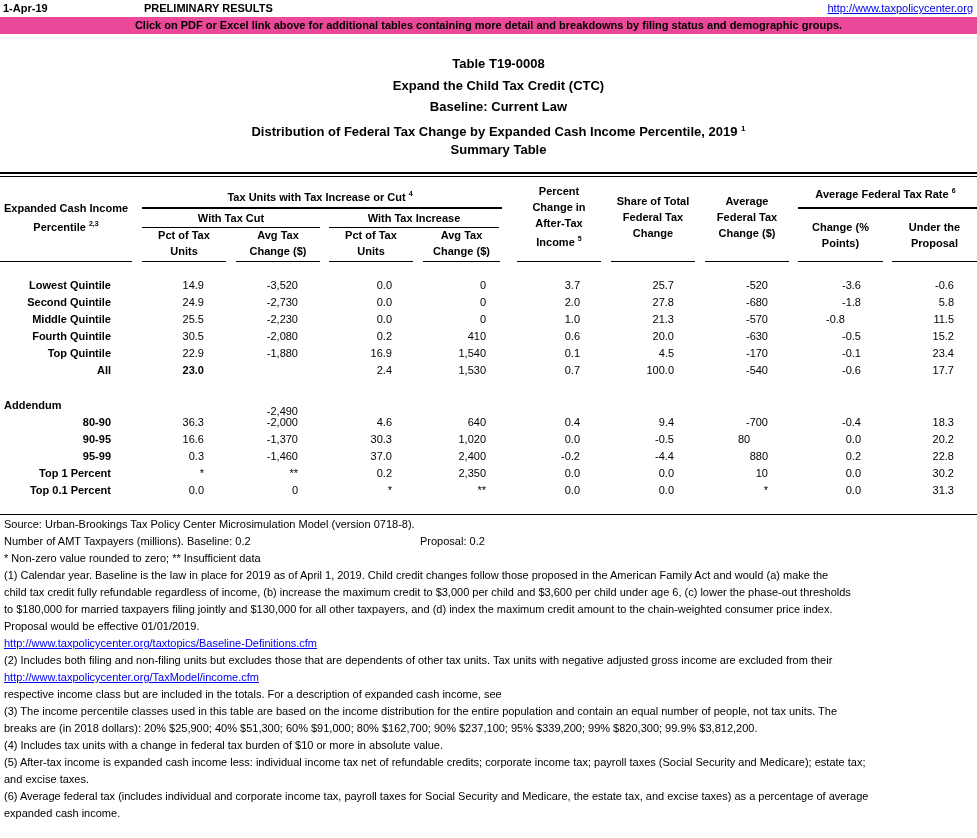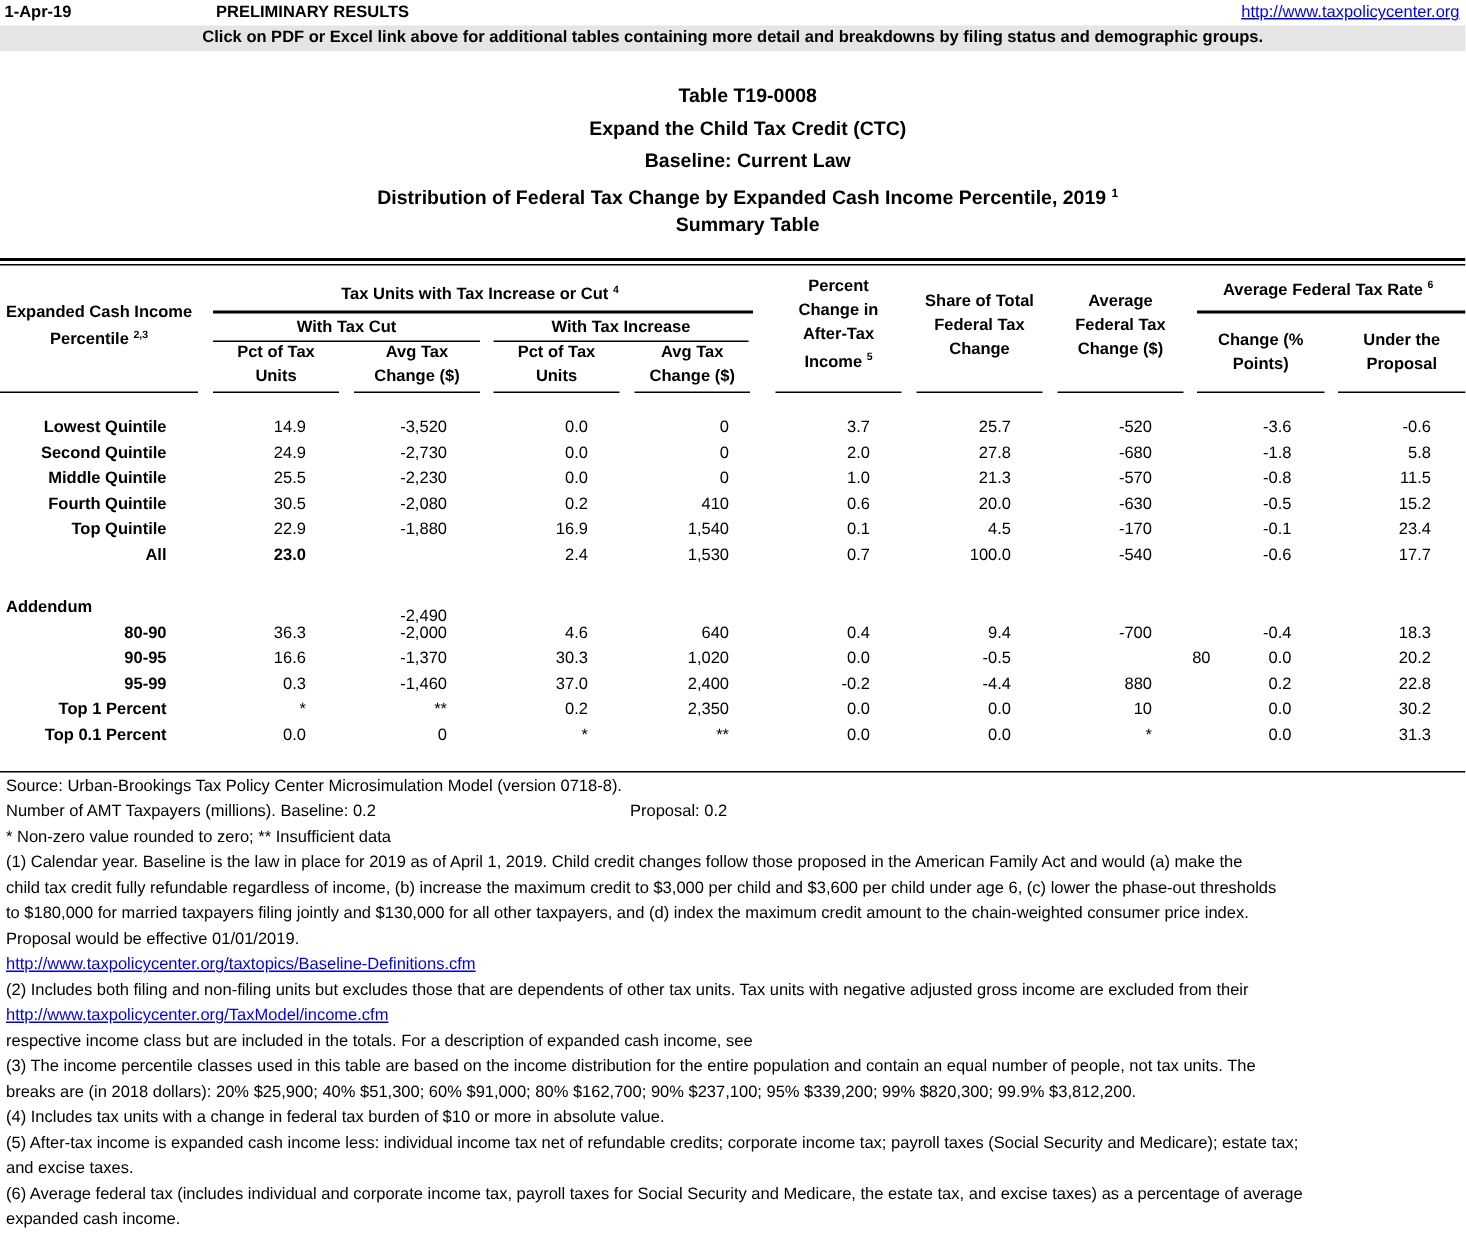--- a/index.html
+++ b/index.html
@@ -4,21 +4,21 @@
 <style>
   * { box-sizing: border-box; margin: 0; padding: 0; }
   html, body { width: 977px; height: 838px; background: #ffffff; overflow: hidden; }
   body { font-family: "Liberation Sans", "DejaVu Sans", sans-serif; color: #000; font-size: 11px; position: relative; }
 
   .topbar { position: absolute; left: 0; top: 0; width: 977px; height: 16px; padding-left: 28px; }
   .topbar .date { position: absolute; left: 3px; top: 2px; font-weight: bold; font-size: 11px; }
   .topbar .prelim { position: absolute; left: 144px; top: 2px; font-weight: bold; font-size: 11px; }
   .topbar .link { position: absolute; right: 4px; top: 2px; color: #0000ee; text-decoration: underline; font-size: 11px; }
 
-  .banner { position: absolute; left: 0; top: 17px; width: 977px; height: 17px; background: #e5e5e5; text-align: center; font-weight: bold; font-size: 11px; line-height: 17px; }
+  .banner { position: absolute; left: 0; top: 17px; width: 977px; height: 17px; background: #ec4899; text-align: center; font-weight: bold; font-size: 11px; line-height: 17px; }
 
   .titles { position: absolute; left: 0; top: 53px; width: 977px; text-align: center; font-weight: bold; font-size: 13px; }
   .titles div { height: 21.5px; line-height: 21.5px; padding-left: 20px; }
   .titles sup { font-size: 8px; }
 
   .rule-double { position: absolute; left: 0; top: 172px; width: 977px; height: 5px; border-top: 2px solid #000; border-bottom: 1.5px solid #000; }
 
   .hdr { position: absolute; font-size: 11px; text-align: center; line-height: 16px; }
   .hdr.bold { font-weight: bold; }
   .hdr sup { font-size: 7px; }
@@ -158,21 +158,21 @@
 </div>
 <div class="row" style="top:311px;">
   <span class="lbl">Middle Quintile</span>
   <span class="c" style="left:150px;width:54px;">25.5</span>
   <span class="c" style="left:230px;width:68px;">-2,230</span>
   <span class="c" style="left:330px;width:62px;">0.0</span>
   <span class="c" style="left:420px;width:66px;">0</span>
   <span class="c" style="left:540px;width:40px;">1.0</span>
   <span class="c" style="left:620px;width:54px;">21.3</span>
   <span class="c" style="left:720px;width:48px;">-570</span>
-  <span class="c" style="left:810px;width:51px;">-0.8</span>
+  <span class="c" style="left:810px;width:51px;text-align:center;">-0.8</span>
   <span class="c" style="left:900px;width:54px;">11.5</span>
 </div>
 <div class="row" style="top:328px;">
   <span class="lbl">Fourth Quintile</span>
   <span class="c" style="left:150px;width:54px;">30.5</span>
   <span class="c" style="left:230px;width:68px;">-2,080</span>
   <span class="c" style="left:330px;width:62px;">0.2</span>
   <span class="c" style="left:420px;width:66px;">410</span>
   <span class="c" style="left:540px;width:40px;">0.6</span>
   <span class="c" style="left:620px;width:54px;">20.0</span>
@@ -220,21 +220,21 @@
   <span class="c" style="left:900px;width:54px;">18.3</span>
 </div>
 <div class="row" style="top:431px;">
   <span class="lbl">90-95</span>
   <span class="c" style="left:150px;width:54px;">16.6</span>
   <span class="c" style="left:230px;width:68px;">-1,370</span>
   <span class="c" style="left:330px;width:62px;">30.3</span>
   <span class="c" style="left:420px;width:66px;">1,020</span>
   <span class="c" style="left:540px;width:40px;">0.0</span>
   <span class="c" style="left:620px;width:54px;">-0.5</span>
-  <span class="c" style="left:759px;width:48px;">80</span>
+  <span class="c" style="left:720px;width:48px;text-align:center;">80</span>
   <span class="c" style="left:810px;width:51px;">0.0</span>
   <span class="c" style="left:900px;width:54px;">20.2</span>
 </div>
 <div class="row" style="top:448px;">
   <span class="lbl">95-99</span>
   <span class="c" style="left:150px;width:54px;">0.3</span>
   <span class="c" style="left:230px;width:68px;">-1,460</span>
   <span class="c" style="left:330px;width:62px;">37.0</span>
   <span class="c" style="left:420px;width:66px;">2,400</span>
   <span class="c" style="left:540px;width:40px;">-0.2</span>

